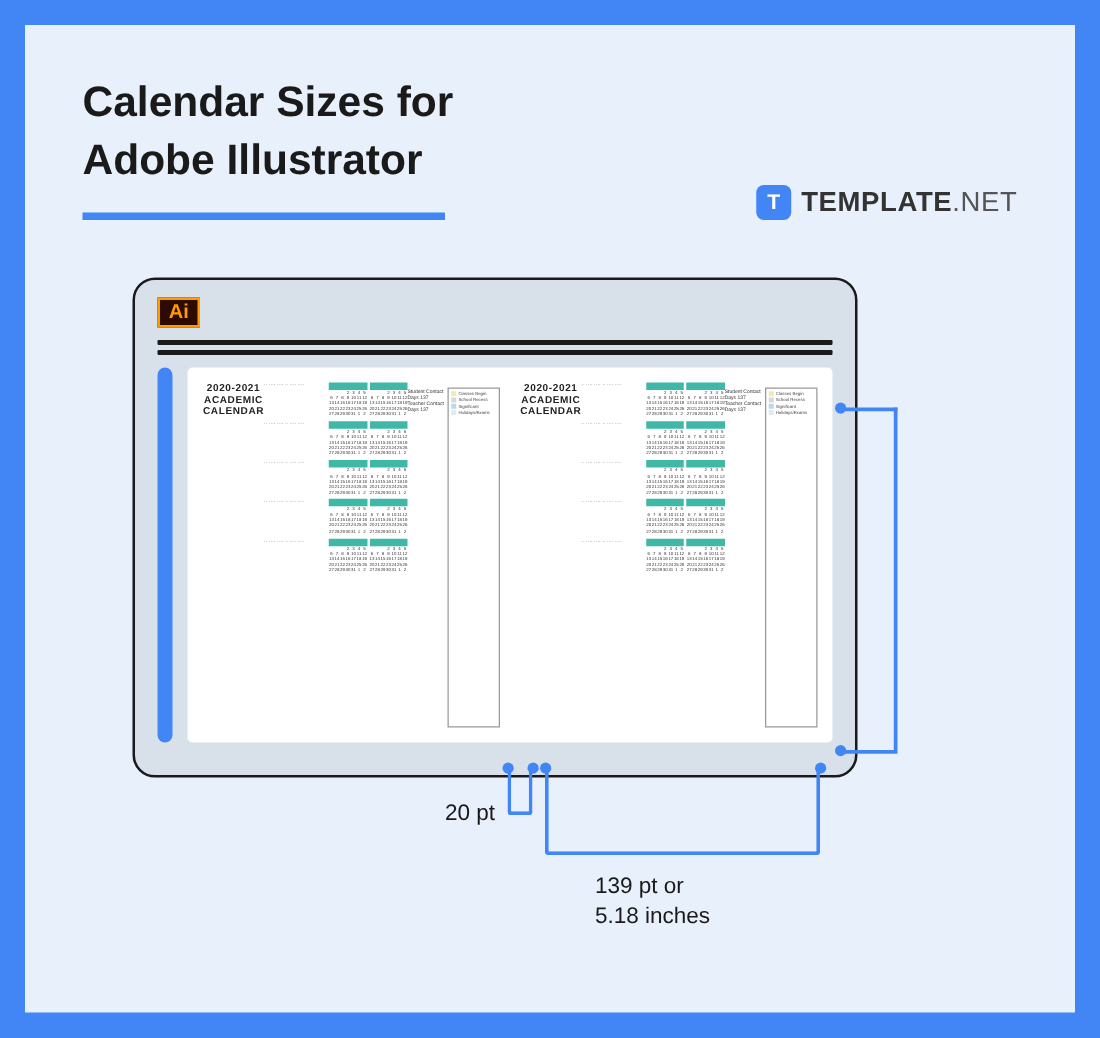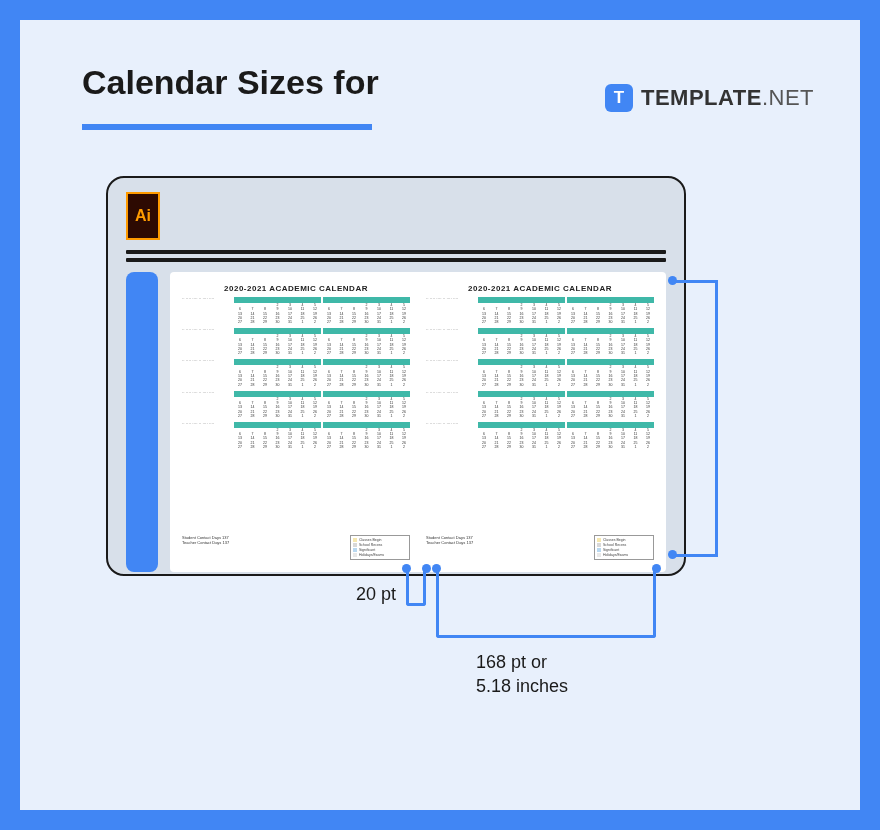--- a/index.html
+++ b/index.html
@@ -13,22 +13,21 @@
   .canvas {
     width: 100%;
     height: 100%;
     background: #e8f0fc;
     padding: 40px 46px;
     position: relative;
   }
   .header-row {
     display: flex;
     justify-content: space-between;
-    align-items: center;
-    margin-left: 16px;
+    align-items: flex-end;
   }
   .title {
     font-size: 34px;
     font-weight: 700;
     color: #1a1a1a;
     line-height: 1.35;
   }
   .underline {
     width: 290px;
     height: 6px;
@@ -71,21 +70,21 @@
     width: 580px;
     height: 400px;
     background: #d8e0ea;
     border: 2px solid #1a1a1a;
     border-radius: 18px;
     padding: 14px 18px 18px 18px;
     position: relative;
   }
   .ai-icon {
     width: 34px;
-    height: 48px;
+    height: 24px;
     background: #2d0a02;
     border: 2px solid #ff9b00;
     display: flex;
     align-items: center;
     justify-content: center;
     color: #ff9b00;
     font-weight: 700;
     font-size: 16px;
   }
   .win-lines { margin-top: 10px; }
@@ -107,21 +106,21 @@
     border-radius: 4px;
     display: flex;
     gap: 16px;
     padding: 12px;
     position: relative;
   }
   .page {
     flex: 1;
     background: #fff;
     display: flex;
-    flex-direction: column;
+    flex-direction: row;
     font-size: 5px;
     color: #333;
   }
   .page-title {
     text-align: center;
     font-weight: 700;
     font-size: 8px;
     letter-spacing: 0.5px;
     margin-bottom: 4px;
     color: #222;
@@ -185,20 +184,21 @@
 </style>
 </head>
 <body>
 
 <div class="canvas">
 
   <div class="header-row">
     <div>
       <h1 class="title">
         <span>Calendar Sizes for</span><br>
+        <span>Adobe Illustrator</span>
       </h1>
       <div class="underline"></div>
     </div>
     <div class="brand">
       <div class="brand-badge">T</div>
       <div class="brand-text">
         <span>TEMPLATE</span><span class="light">.NET</span>
       </div>
     </div>
   </div>
@@ -1118,27 +1118,27 @@
 
     <div class="bracket" style="top:104px; left:590px; width:22px; height:274px; border-width:0 3px 0 0;"></div>
     <div class="bracket" style="top:104px; left:566px; width:46px; height:3px; border-width:3px 0 0 0;"></div>
     <div class="bracket" style="top:378px; left:566px; width:46px; height:3px; border-width:3px 0 0 0;"></div>
     <div class="dot" style="top:100px; left:562px;"></div>
     <div class="dot" style="top:374px; left:562px;"></div>
 
     <div class="bracket" style="top:392px; left:300px; width:20px; height:38px; border-width:0 3px 3px 3px; border-radius:0 0 3px 3px;"></div>
     <div class="dot" style="top:388px; left:296px;"></div>
     <div class="dot" style="top:388px; left:316px;"></div>
-    <div class="dim" style="top:406px; left:234px; text-align:right; width:56px;">
+    <div class="dim" style="top:416px; left:234px; text-align:right; width:56px;">
       <span>20 pt</span>
     </div>
 
     <div class="bracket" style="top:392px; left:330px; width:220px; height:70px; border-width:0 3px 3px 3px; border-radius:0 0 3px 3px;"></div>
     <div class="dot" style="top:388px; left:326px;"></div>
     <div class="dot" style="top:388px; left:546px;"></div>
     <div class="dim" style="top:474px; left:370px;">
-      <span>168 pt or</span><br>
+      <span>139 pt or</span><br>
       <span>5.18 inches</span>
     </div>
 
   </div>
 
 </div>
 
 </body></html>

